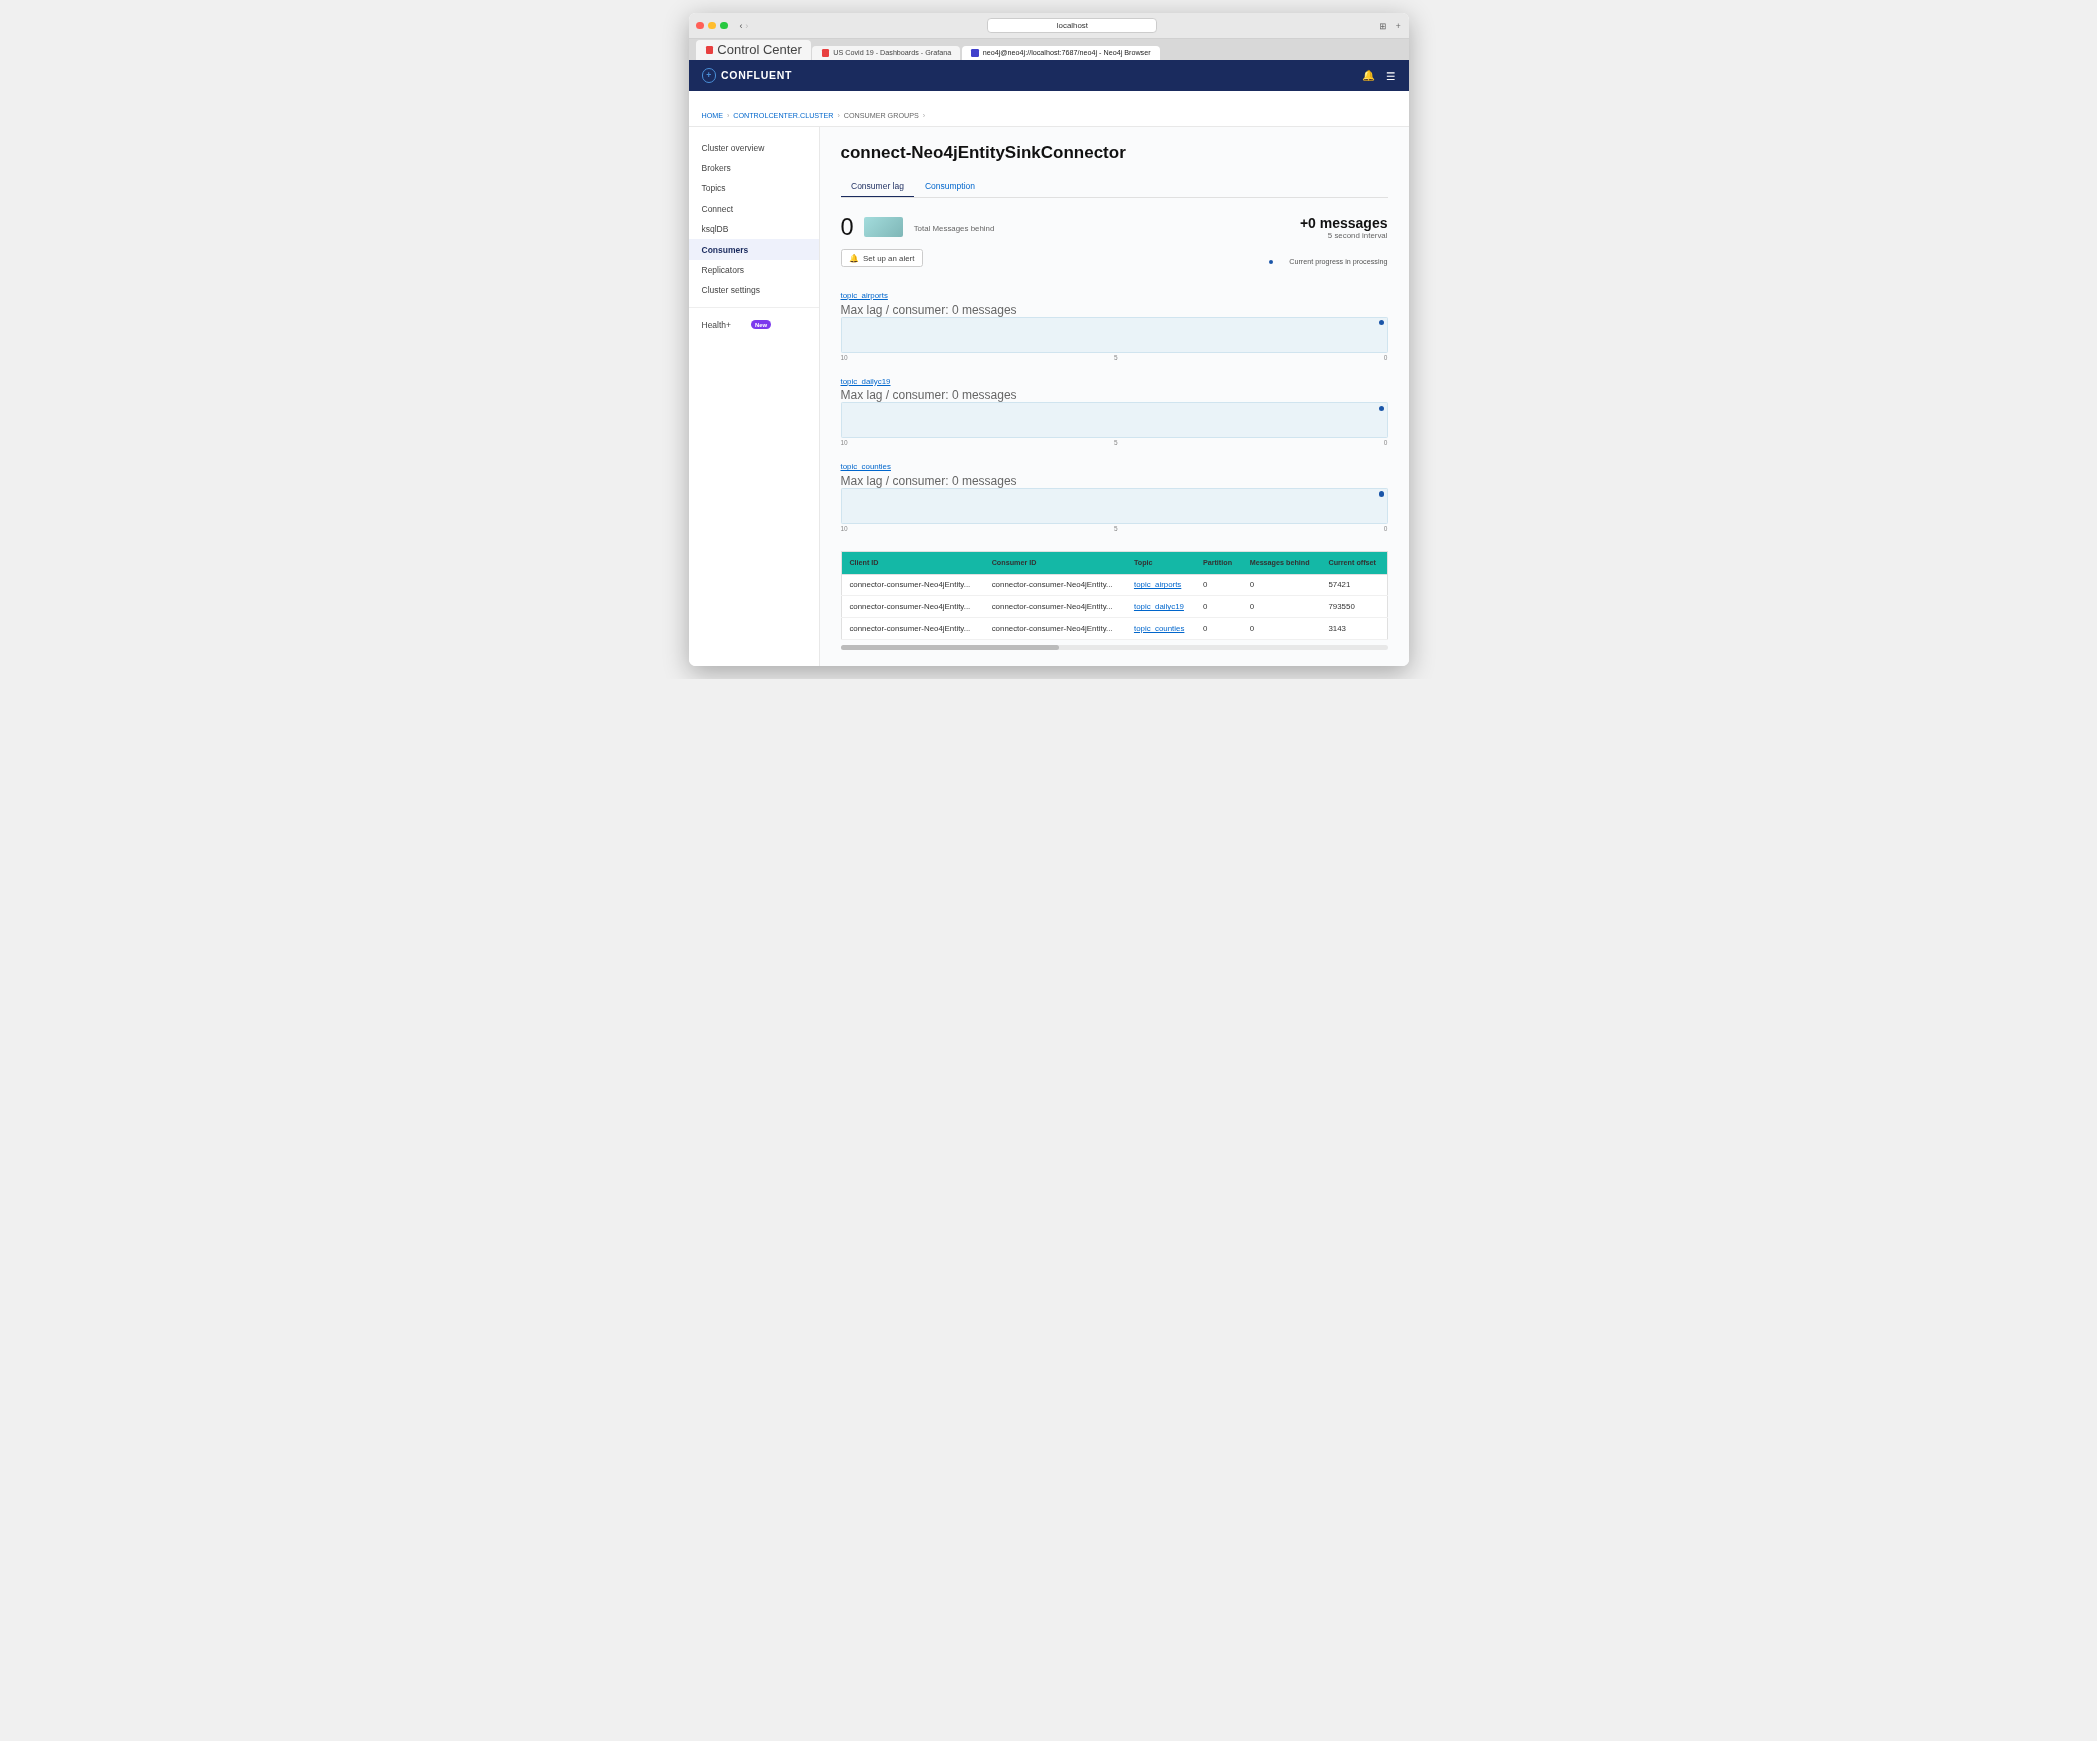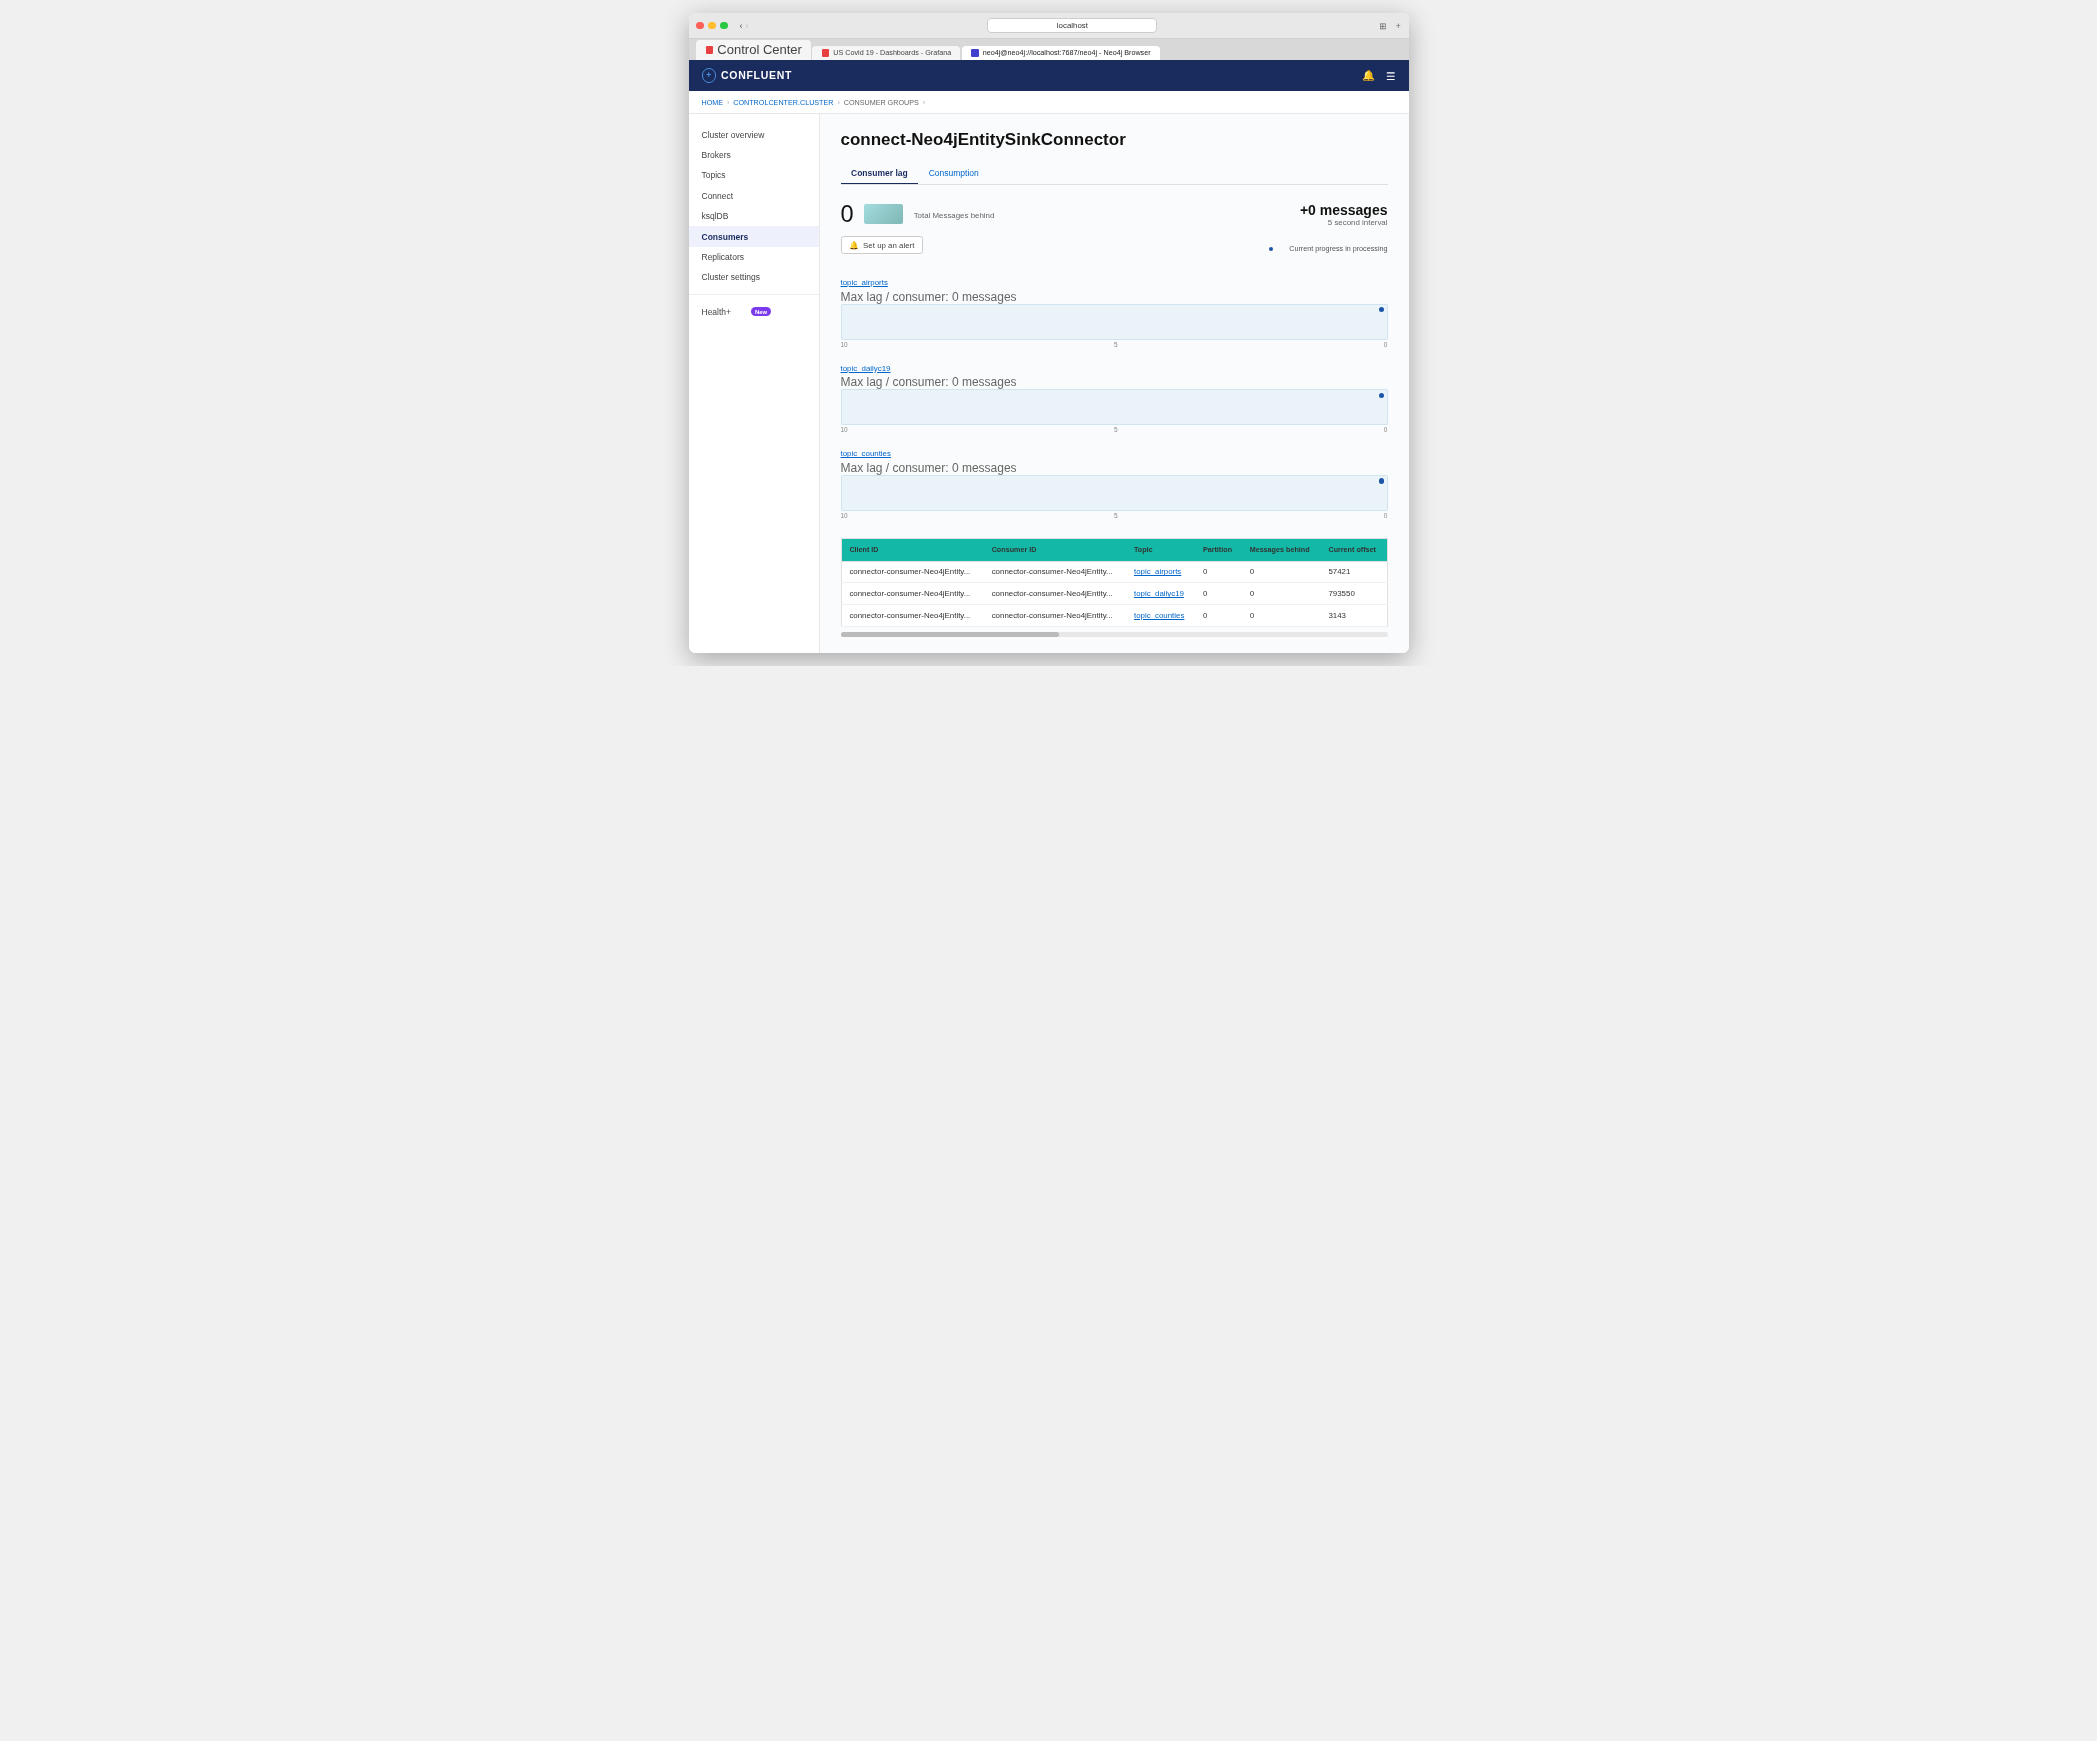--- a/index.html
+++ b/index.html
@@ -28,21 +28,21 @@
     .tab-neo4j .tab-icon { background: #4040cc; }
 
     
     .navbar { background: #1a2b5e; height: 31px; display: flex; align-items: center; padding: 0 13px; justify-content: space-between; }
     .navbar-brand { display: flex; align-items: center; gap: 5.2px; }
     .brand-icon { width: 14.4px; height: 14.4px; border-radius: 50%; border: 1.3px solid #4a90d9; display: flex; align-items: center; justify-content: center; color: #4a90d9; font-size: 8.5px; font-weight: bold; }
     .brand-name { color: #fff; font-size: 10.5px; font-weight: 700; letter-spacing: 0.7px; }
     .navbar-right { display: flex; align-items: center; gap: 10.5px; color: #fff; font-size: 10.5px; }
 
     
-    .breadcrumb { background: #fff; padding: 6.5px 13px; border-bottom: 0.7px solid #e8e8e8; font-size: 7.2px; color: #666; display: flex; align-items: center; gap: 3.9px; }
+    .breadcrumb { background: #fff; padding: 6.5px 13px; border-bottom: 0.7px solid #e8e8e8; font-size: 7.2px; color: #666; display: flex; align-items: center; gap: 3.9px; margin-top: 13px; }
     .breadcrumb a { color: #0066cc; text-decoration: none; }
     .breadcrumb-sep { color: #aaa; }
 
     
     .layout { display: flex; min-height: 458px; }
 
     
     .sidebar { width: 131px; background: #fff; border-right: 0.7px solid #e8e8e8; padding: 10.5px 0; flex-shrink: 0; }
     .sidebar-item { padding: 5.2px 13px; font-size: 8.5px; color: #444; cursor: pointer; }
     .sidebar-item.active { color: #1a2b5e; font-weight: 600; background: #eef1fb; }
@@ -50,21 +50,21 @@
     .sidebar-health { padding: 5.2px 13px; display: flex; align-items: center; gap: 20px; font-size: 8.5px; color: #444; }
     .badge-new { background: #7c3aed; color: #fff; font-size: 5.9px; padding: 1.3px 3.9px; border-radius: 6.5px; font-weight: 600; }
 
     
     .main { flex: 1; padding: 15.7px 21px; background: #fafbfc; overflow-y: auto; }
     .page-title { font-size: 17px; font-weight: 700; color: #111; margin-bottom: 13px; }
 
     
     .content-tabs { display: flex; gap: 0; border-bottom: 0.7px solid #e0e0e0; margin-bottom: 15.7px; }
     .content-tab { padding: 5.2px 10.5px; font-size: 8.5px; color: #0066cc; cursor: pointer; border-bottom: 1.3px solid transparent; }
-    .content-tab.active { color: #1a2b5e; border-bottom: 1.3px solid #1a2b5e; font-weight: 700; }
+    .content-tab.active { color: #1a2b5e; border-bottom: 1.3px solid #1a2b5e; font-weight: 400; }
 
     
     .lag-overview { display: flex; align-items: center; justify-content: space-between; margin-bottom: 7.9px; }
     .lag-left { display: flex; align-items: center; gap: 10.5px; }
     .lag-number { font-size: 23.6px; font-weight: 300; color: #111; }
     .lag-bar { width: 39px; height: 19.6px; background: linear-gradient(135deg, #7ecfcf 0%, #4a9999 100%); border-radius: 2px; opacity: 0.7; }
     .lag-label { font-size: 7.9px; color: #666; margin-top: 2.6px; }
     .lag-right { text-align: right; font-size: 7.9px; color: #111; }
     .lag-messages { font-weight: 600; font-size: 14px; }
     .lag-interval { color: #666; }

